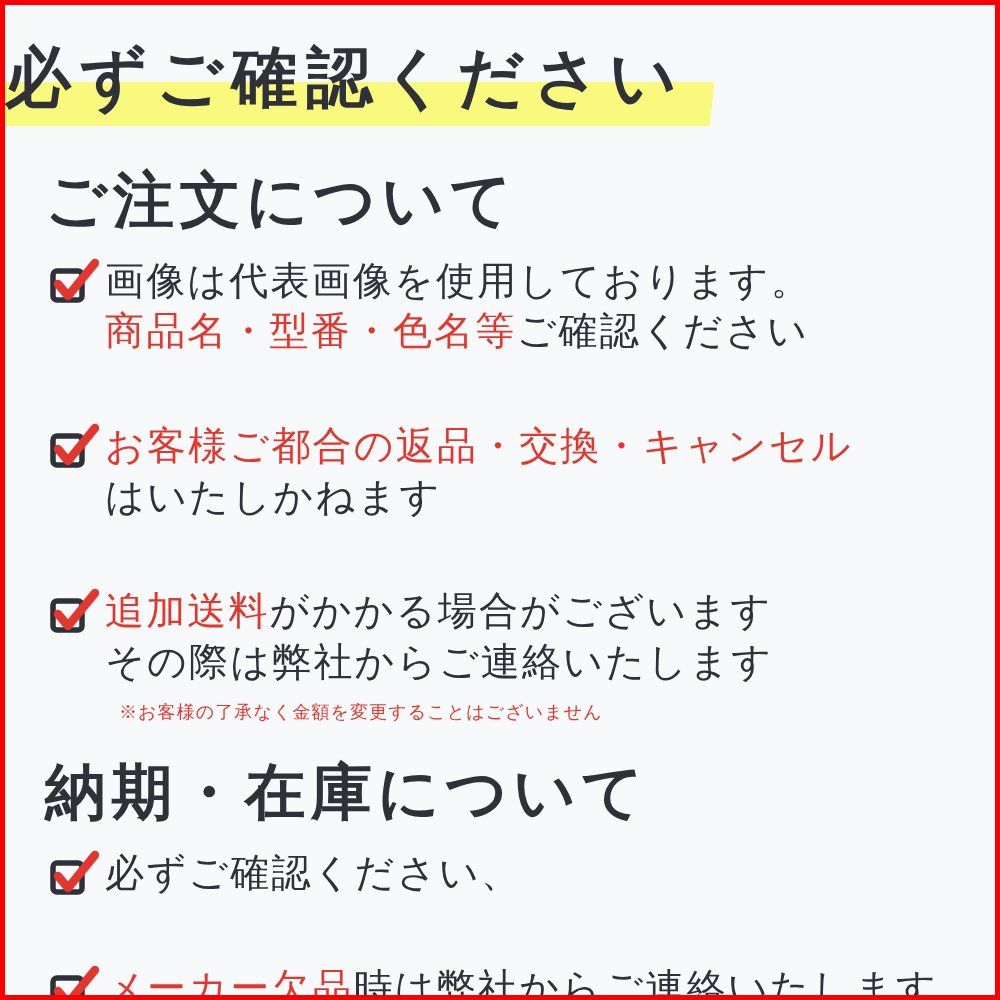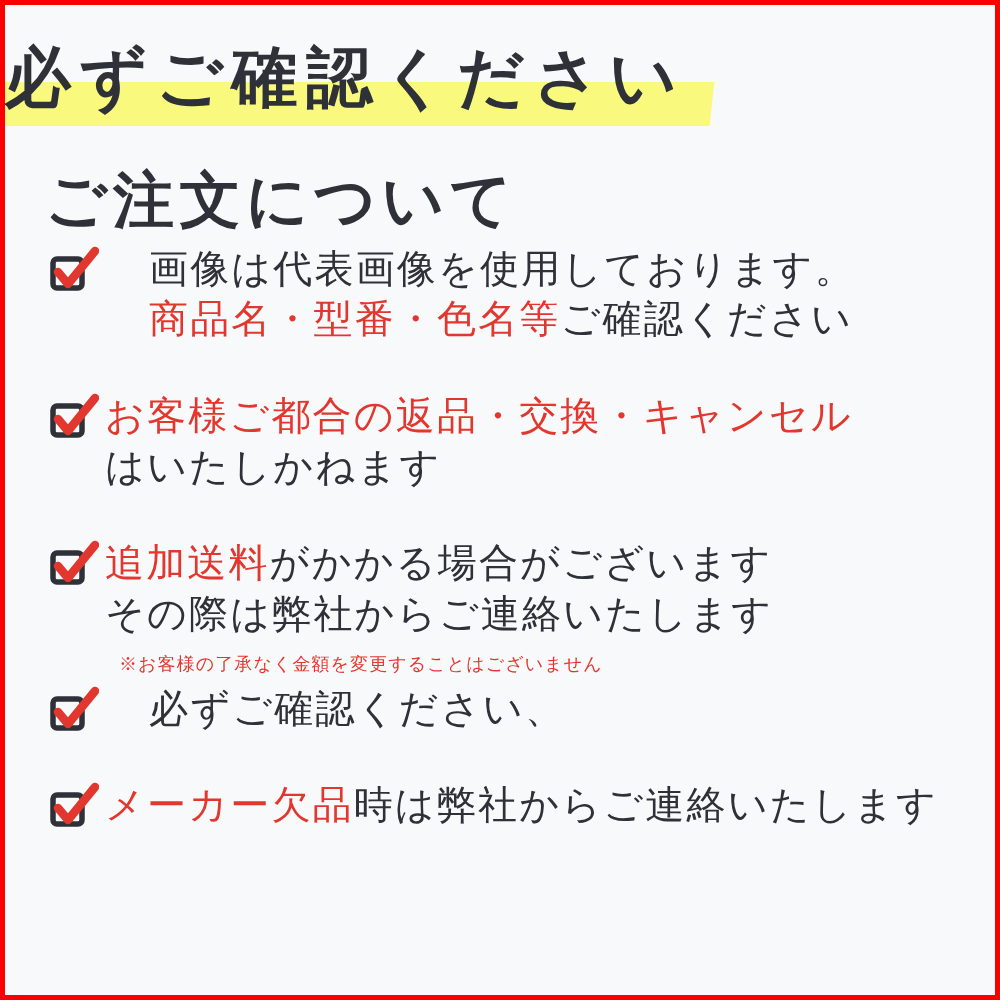--- a/index.html
+++ b/index.html
@@ -54,23 +54,23 @@
     font-weight:bold;
     letter-spacing:0.09em;
     line-height:1.15;
     white-space:nowrap;
   }
   section:nth-of-type(1) h2{margin-top:46px;}
   section:nth-of-type(2) h2{margin-top:34px;}
   .item{
     display:flex;
     align-items:flex-start;
-    margin-top:46px;
+    margin-top:64px;
   }
-  section .item:first-of-type{margin-top:8px;gap:44px;}
+  section .item:first-of-type{margin-top:20px;}
   .checkbox{
     flex:0 0 auto;
     width:50px;
     height:46px;
     margin:2px 6px 0 4px;
   }
   .item-lines{flex:1 1 auto;}
   .line{
     font-size:39px;
     line-height:1.3;
@@ -125,20 +125,21 @@
             <path d="M9 26 L19 38 L46 5" fill="none" stroke="#e2372e" stroke-width="8.5" stroke-linecap="round" stroke-linejoin="round"></path>
           </svg></span>
         <div class="item-lines">
           <p class="line"><span class="red">追加送料</span><span class="">がかかる場合がございます</span></p>
           <p class="line"><span class="">その際は弊社からご連絡いたします</span></p>
           <p class="note">※お客様の了承なく金額を変更することはございません</p>
         </div>
       </div>
     </section>
     <section>
+      <h2>納期・在庫について</h2>
       <div class="item">
         <span class="checkbox"><svg viewBox="0 0 50 46" width="50" height="46" aria-hidden="true">
             <rect x="4" y="13" width="29" height="29" rx="4" fill="none" stroke="#2e3138" stroke-width="5.5"></rect>
             <path d="M9 26 L19 38 L46 5" fill="none" stroke="#e2372e" stroke-width="8.5" stroke-linecap="round" stroke-linejoin="round"></path>
           </svg></span>
         <div class="item-lines">
           <p class="line"><span class="">必ずご確認ください、</span></p>
         </div>
       </div>
       <div class="item">

